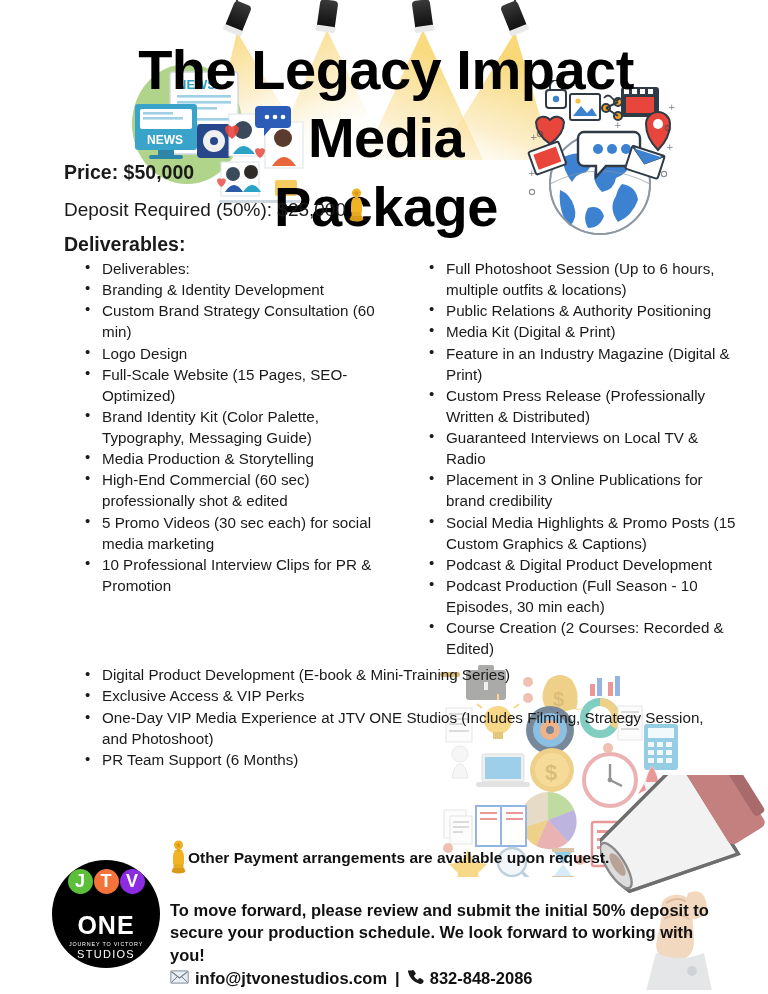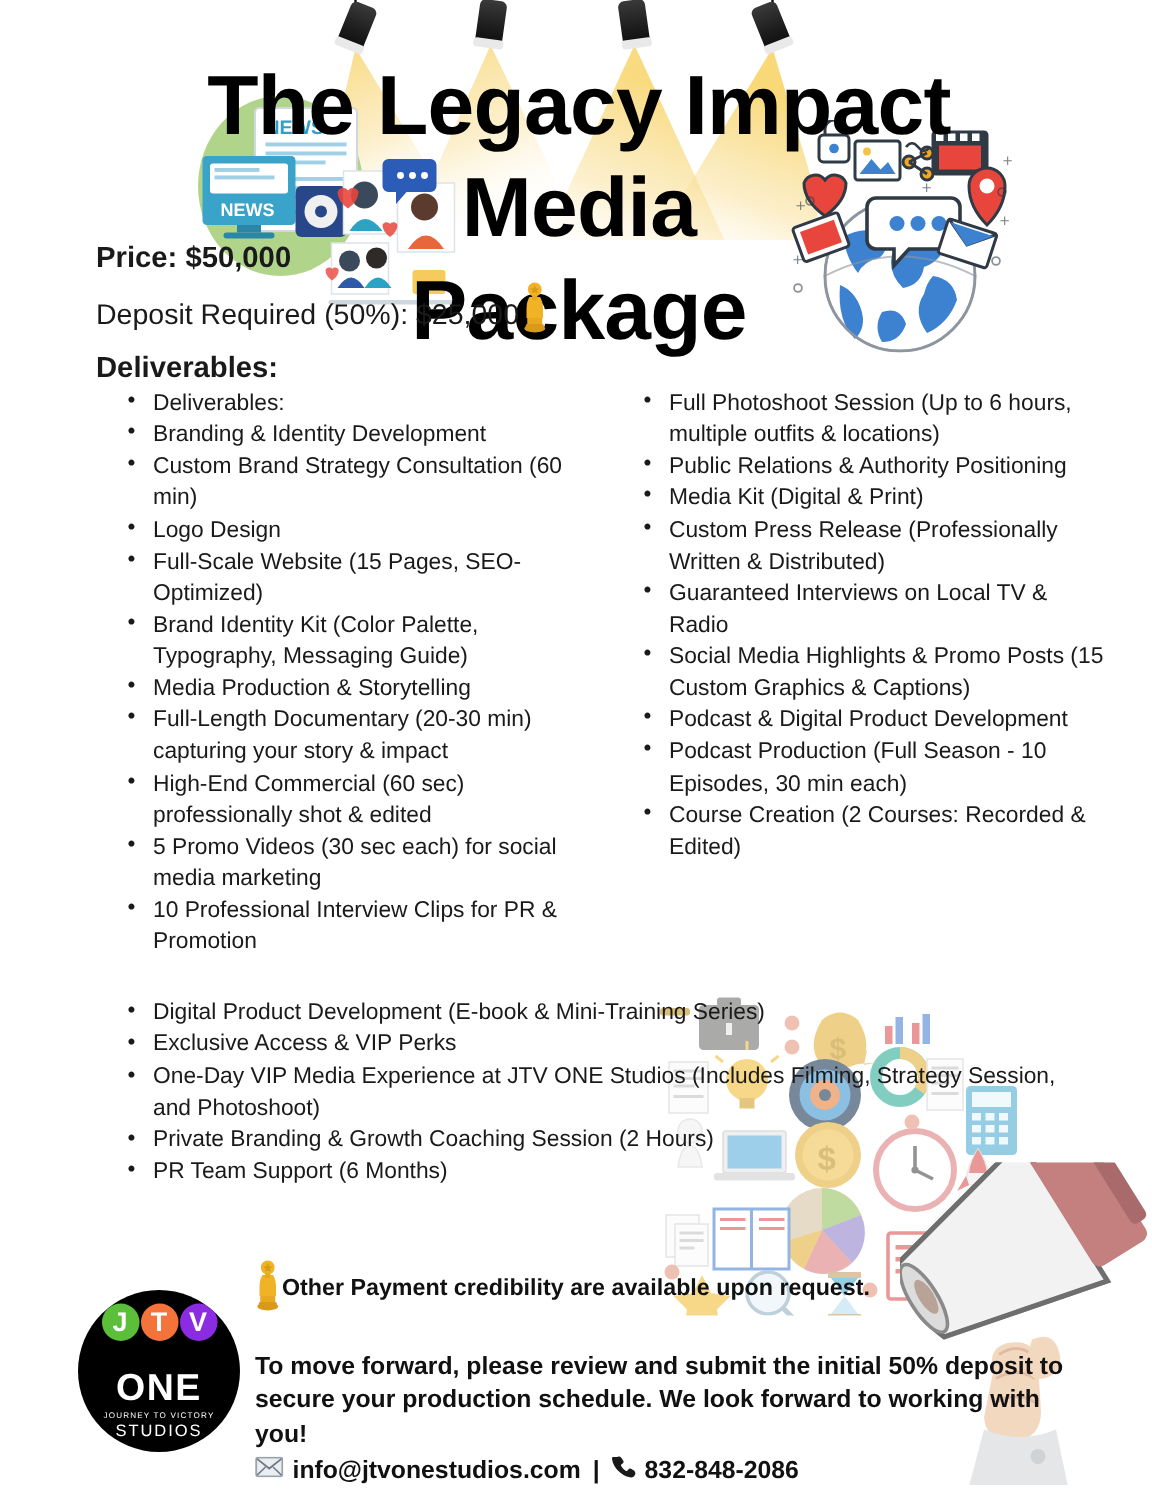--- a/index.html
+++ b/index.html
@@ -445,33 +445,34 @@
   <div class="cols">
     <div class="col col-left">
       <ul class="deliv">
         <li>Deliverables:</li>
         <li>Branding &amp; Identity Development</li>
         <li>Custom Brand Strategy Consultation (60 min)</li>
         <li>Logo Design</li>
         <li>Full-Scale Website (15 Pages, SEO-Optimized)</li>
         <li>Brand Identity Kit (Color Palette, Typography, Messaging Guide)</li>
         <li>Media Production &amp; Storytelling</li>
-        <li>Full-Length Documentary (20-30 min) capturing your story &amp; impact</li>
         <li>High-End Commercial (60 sec) professionally shot &amp; edited</li>
         <li>5 Promo Videos (30 sec each) for social media marketing</li>
         <li>10 Professional Interview Clips for PR &amp; Promotion</li>
       </ul>
     </div>
     <div class="col col-right">
       <ul class="deliv">
         <li>Full Photoshoot Session (Up to 6 hours, multiple outfits &amp; locations)</li>
         <li>Public Relations &amp; Authority Positioning</li>
         <li>Media Kit (Digital &amp; Print)</li>
+        <li>Feature in an Industry Magazine (Digital &amp; Print)</li>
         <li>Custom Press Release (Professionally Written &amp; Distributed)</li>
         <li>Guaranteed Interviews on Local TV &amp; Radio</li>
+        <li>Placement in 3 Online Publications for brand credibility</li>
         <li>Social Media Highlights &amp; Promo Posts (15 Custom Graphics &amp; Captions)</li>
         <li>Podcast &amp; Digital Product Development</li>
         <li>Podcast Production (Full Season - 10 Episodes, 30 min each)</li>
         <li>Course Creation (2 Courses: Recorded &amp; Edited)</li>
       </ul>
     </div>
   </div>
 
   <div class="icon-cloud">
     <svg width="250" height="215" viewBox="0 0 250 215" xmlns="http://www.w3.org/2000/svg">
@@ -647,21 +648,20 @@
           <circle cx="140" cy="198" r="5"></circle>
         </g>
     </svg>
   </div>
 
   <div class="bottom-list">
     <ul class="deliv">
       <li>Digital Product Development (E-book &amp; Mini-Training Series)</li>
       <li>Exclusive Access &amp; VIP Perks</li>
       <li>One-Day VIP Media Experience at JTV ONE Studios (Includes Filming, Strategy Session, and Photoshoot)</li>
-      <li>Private Branding &amp; Growth Coaching Session (2 Hours)</li>
       <li>PR Team Support (6 Months)</li>
     </ul>
   </div>
 
   <div class="megaphone-art">
     <svg width="170" height="215" viewBox="0 0 170 215" xmlns="http://www.w3.org/2000/svg">
 
       <g transform="rotate(-32 80 80)">
         <path d="M18,26 L130,0 L130,110 L18,84 Q6,55 18,26 Z" fill="#f2f2f2" stroke="#7b7b7b" stroke-width="3.4"></path>
         <path d="M18,26 L130,0 L130,110 L18,84 Q6,55 18,26 Z" fill="none" stroke="#6e6e6e" stroke-width="3"></path>
@@ -688,21 +688,21 @@
 
   <div class="footer">
     <div class="note-line"><span class="oscar-inline"><svg width="17" height="36" viewBox="0 0 17 36">
             <ellipse cx="8.5" cy="33" rx="7" ry="2.6" fill="#d99a1c"></ellipse>
             <rect x="3.5" y="26" width="10" height="7" fill="#e8a81f"></rect>
             <rect x="2.5" y="30" width="12" height="4" rx="1" fill="#d99a1c"></rect>
             <path d="M5,12 q-2,3 -2,8 v6 h11 v-6 q0,-5 -2,-8 z" fill="#f0b325"></path>
             <circle cx="8.5" cy="7" r="4.6" fill="#f0b325"></circle>
             <path d="M8.5,4.2 l0.9,2 l2.1,0.2 l-1.6,1.4 l0.5,2.1 l-1.9,-1.1 l-1.9,1.1 l0.5,-2.1 l-1.6,-1.4 l2.1,-0.2 z" fill="#d99a1c"></path>
             <rect x="6.8" y="11" width="3.4" height="3" fill="#e8a81f"></rect>
-          </svg></span><span>Other Payment credibility are available upon request.</span></div>
+          </svg></span><span>Other Payment arrangements are available upon request.</span></div>
 
     <div class="cta">To move forward, please review and submit the initial 50% deposit to secure your production schedule. We look forward to working with you!</div>
 
     <div class="contact">
       <span>
         <svg width="19" height="14" viewBox="0 0 19 14">
             <rect x="0.8" y="0.8" width="17.4" height="12.4" rx="1" fill="#e9eef2" stroke="#9aa3ab" stroke-width="1.2"></rect>
             <path d="M1.4,1.6 L9.5,8 L17.6,1.6" fill="none" stroke="#6f7a84" stroke-width="1.2"></path>
             <path d="M1.4,12.4 L7,7" fill="none" stroke="#6f7a84" stroke-width="1"></path>
             <path d="M17.6,12.4 L12,7" fill="none" stroke="#6f7a84" stroke-width="1"></path>

